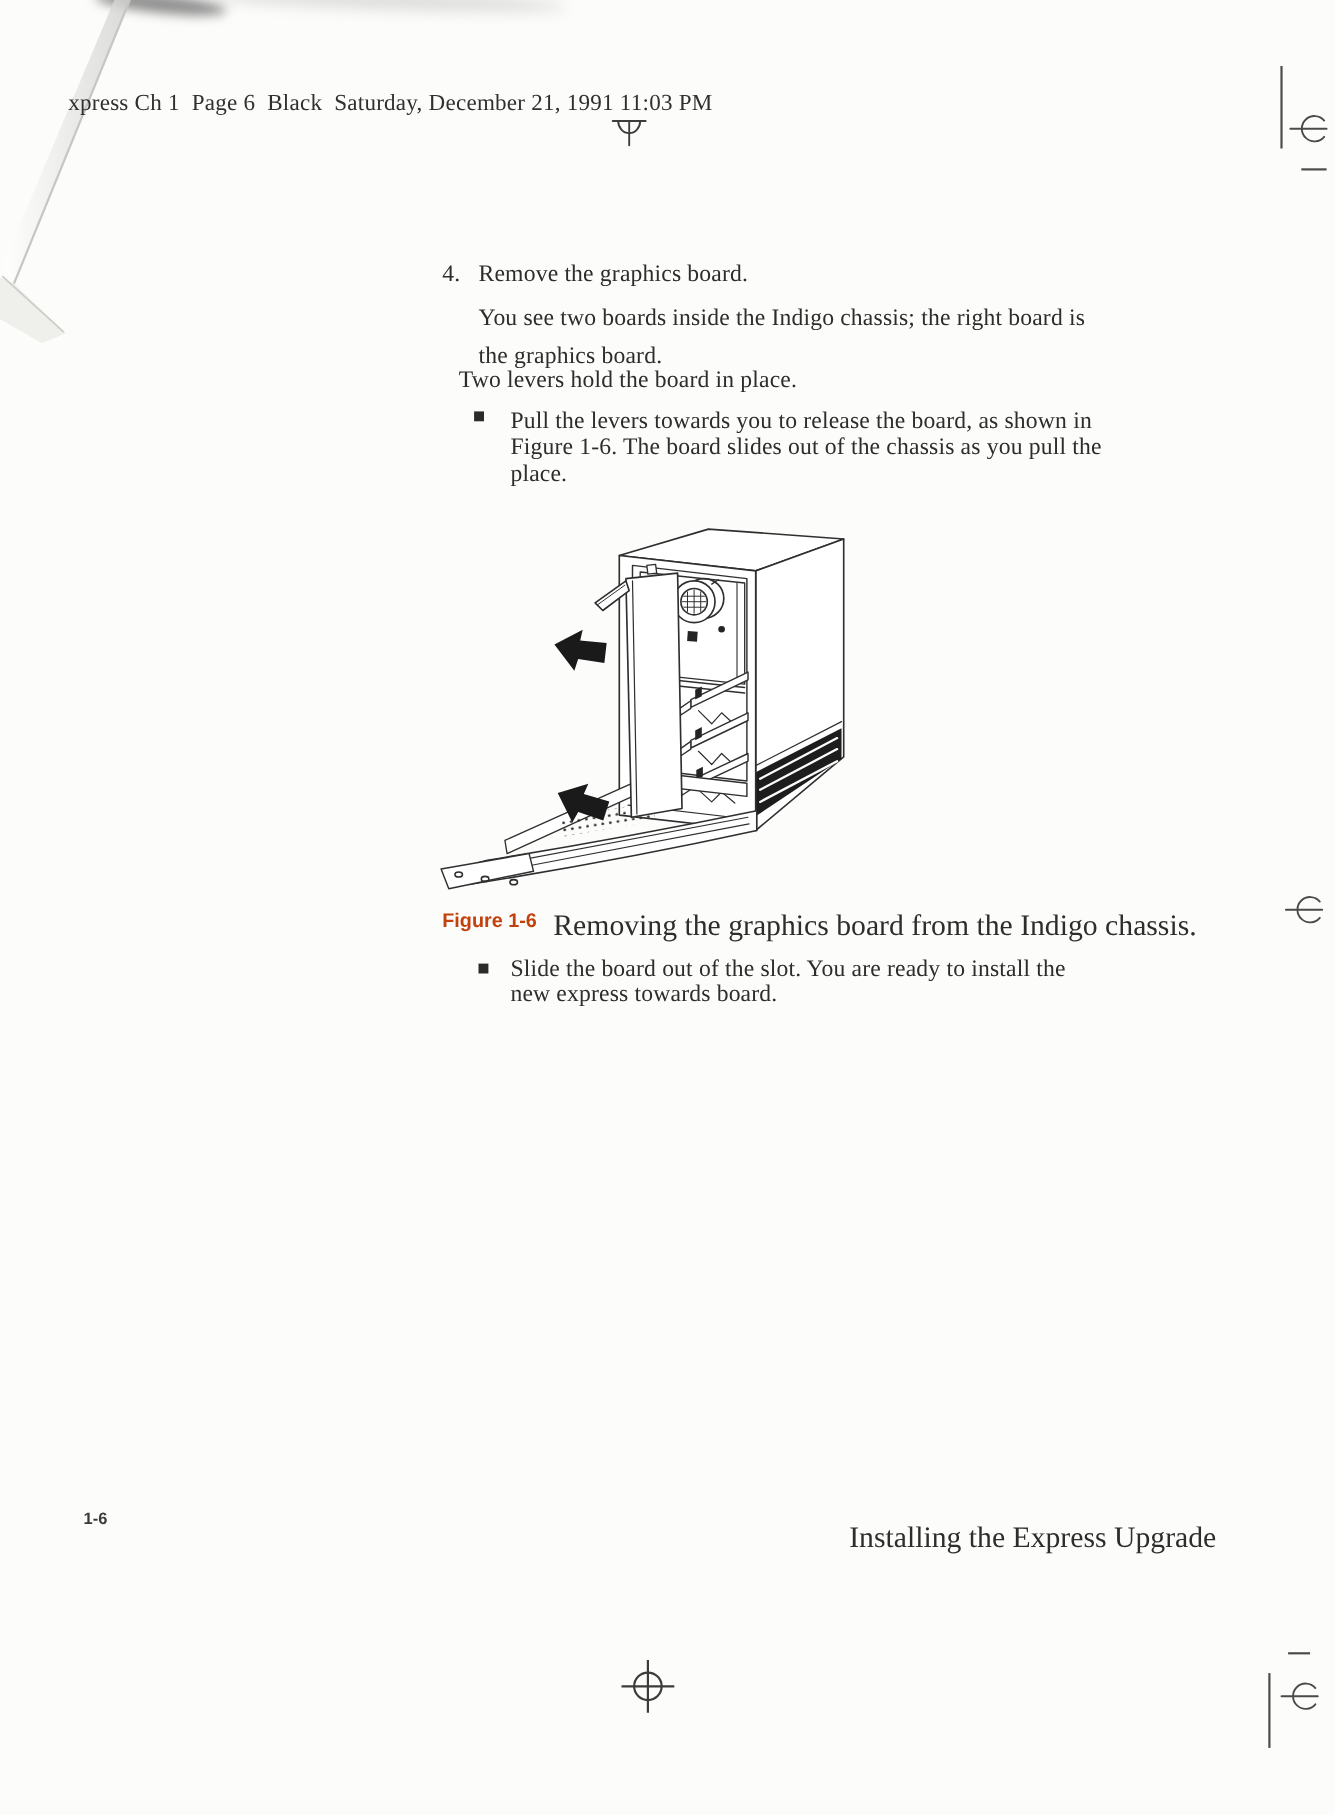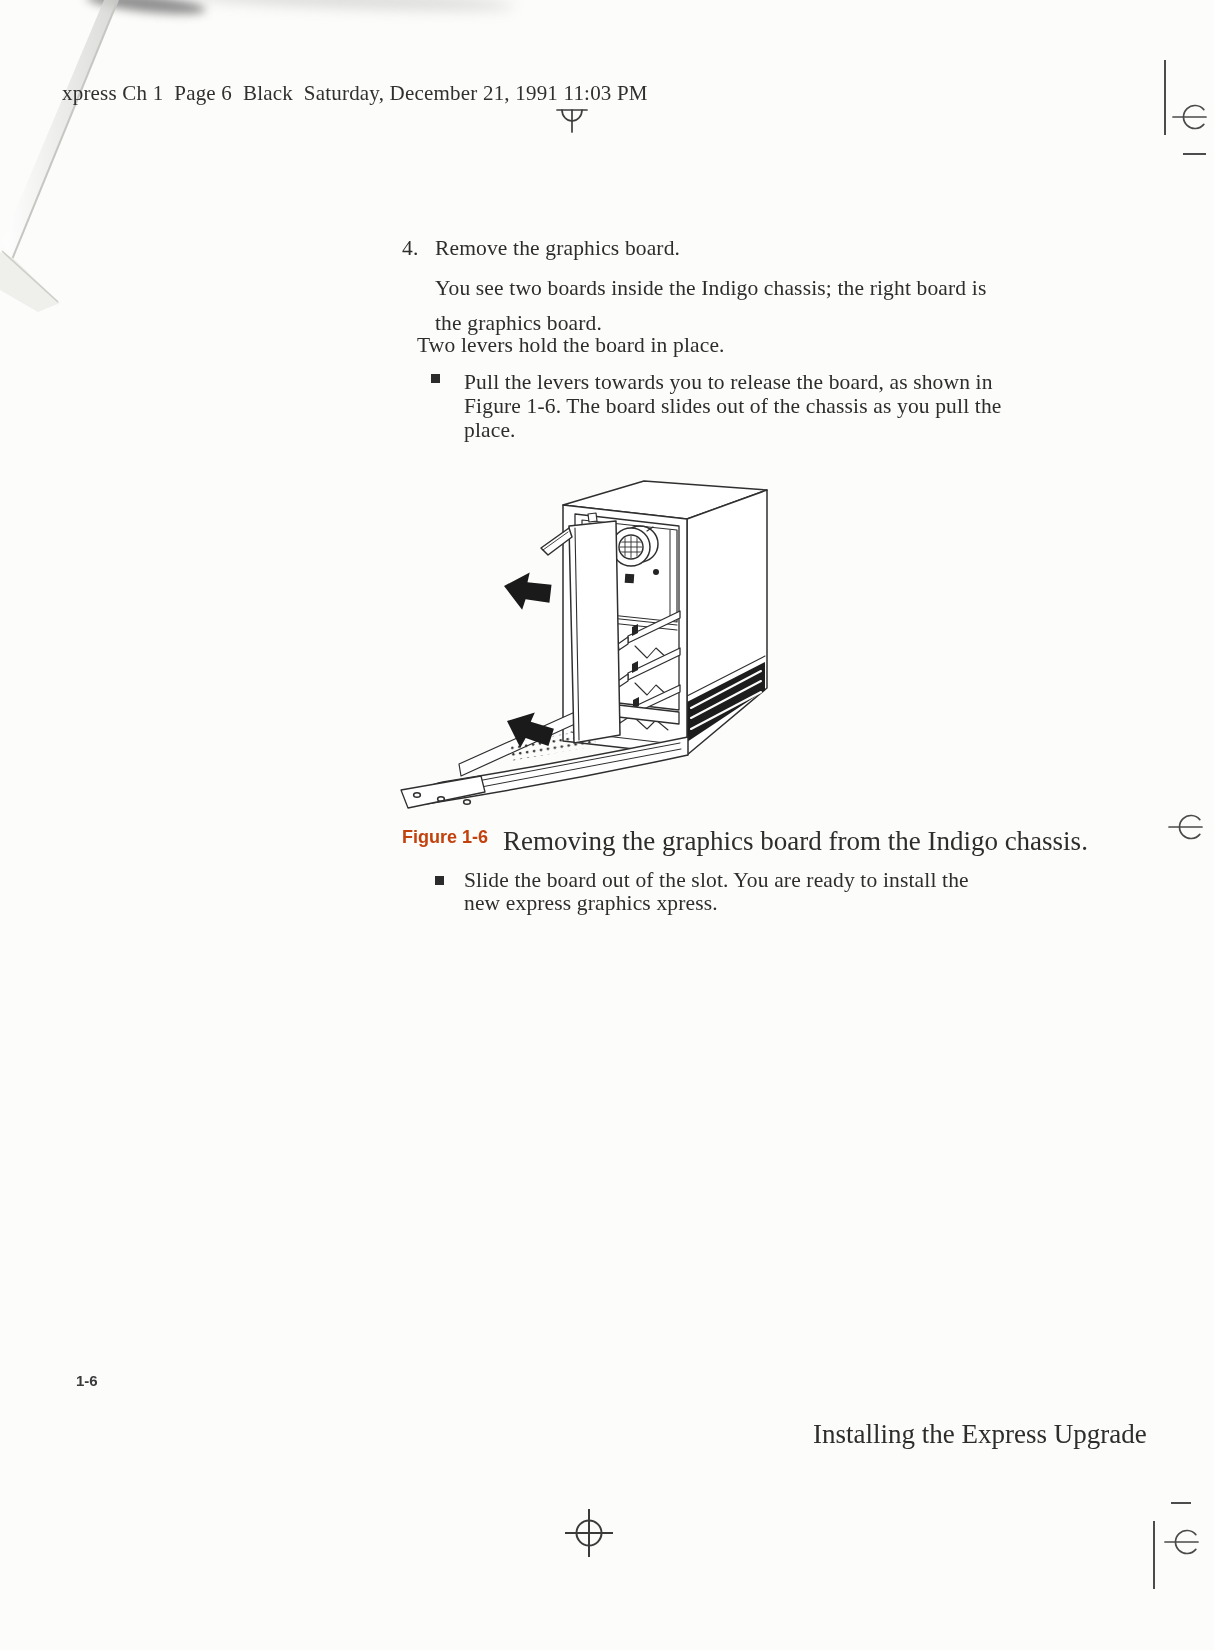--- a/index.html
+++ b/index.html
@@ -163,16 +163,16 @@
       <polygon points="0,0 22,-19 22,-9 46,-12 48,6 24,8 23,19" transform="translate(122,271) rotate(24)"></polygon>
     </g>
   </g>
 </svg>
 
 <div class="abs sansb" style="left:402px;top:827px;font-size:18px;color:#c2410c;">Figure 1-6</div>
 <div class="abs cap" style="left:503px;top:826px;">Removing the graphics board from the Indigo chassis.</div>
 
 <div class="bullet-sq" style="left:435px;top:876px;"></div>
 <div class="abs body-line" style="left:464px;top:868px;">Slide the board out of the slot. You are ready to install the</div>
-<div class="abs body-line" style="left:464px;top:891px;">new express graphics xpress.</div>
+<div class="abs body-line" style="left:464px;top:891px;">new express towards board.</div>
 
 <div class="abs sansb" style="left:76px;top:1372px;font-size:15px;color:#3a3a3a;">1-6</div>
-<div class="abs cap" style="left:813px;top:1382px;margin-top:37px;">Installing the Express Upgrade</div>
+<div class="abs cap" style="left:772px;top:1382px;">Installing the Express Upgrade</div>
 
 </body></html>

